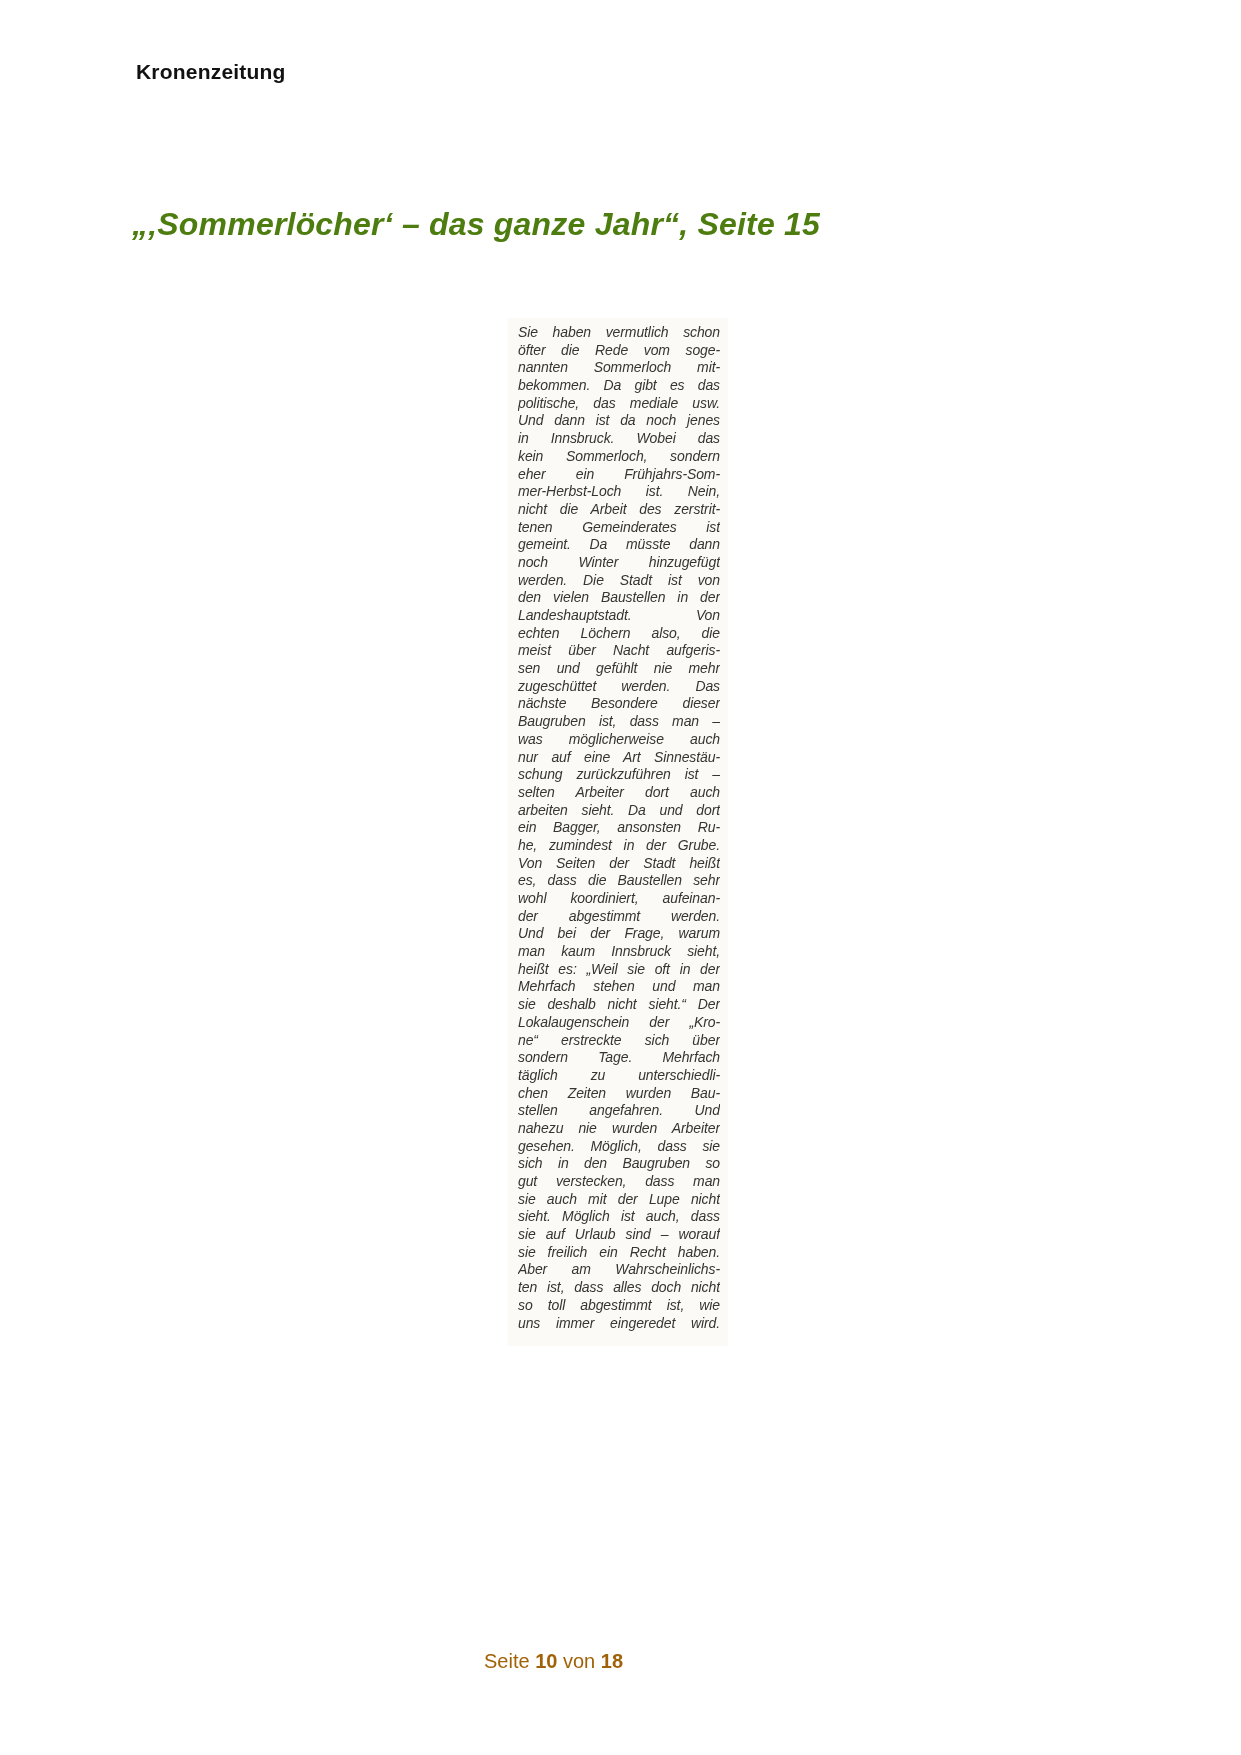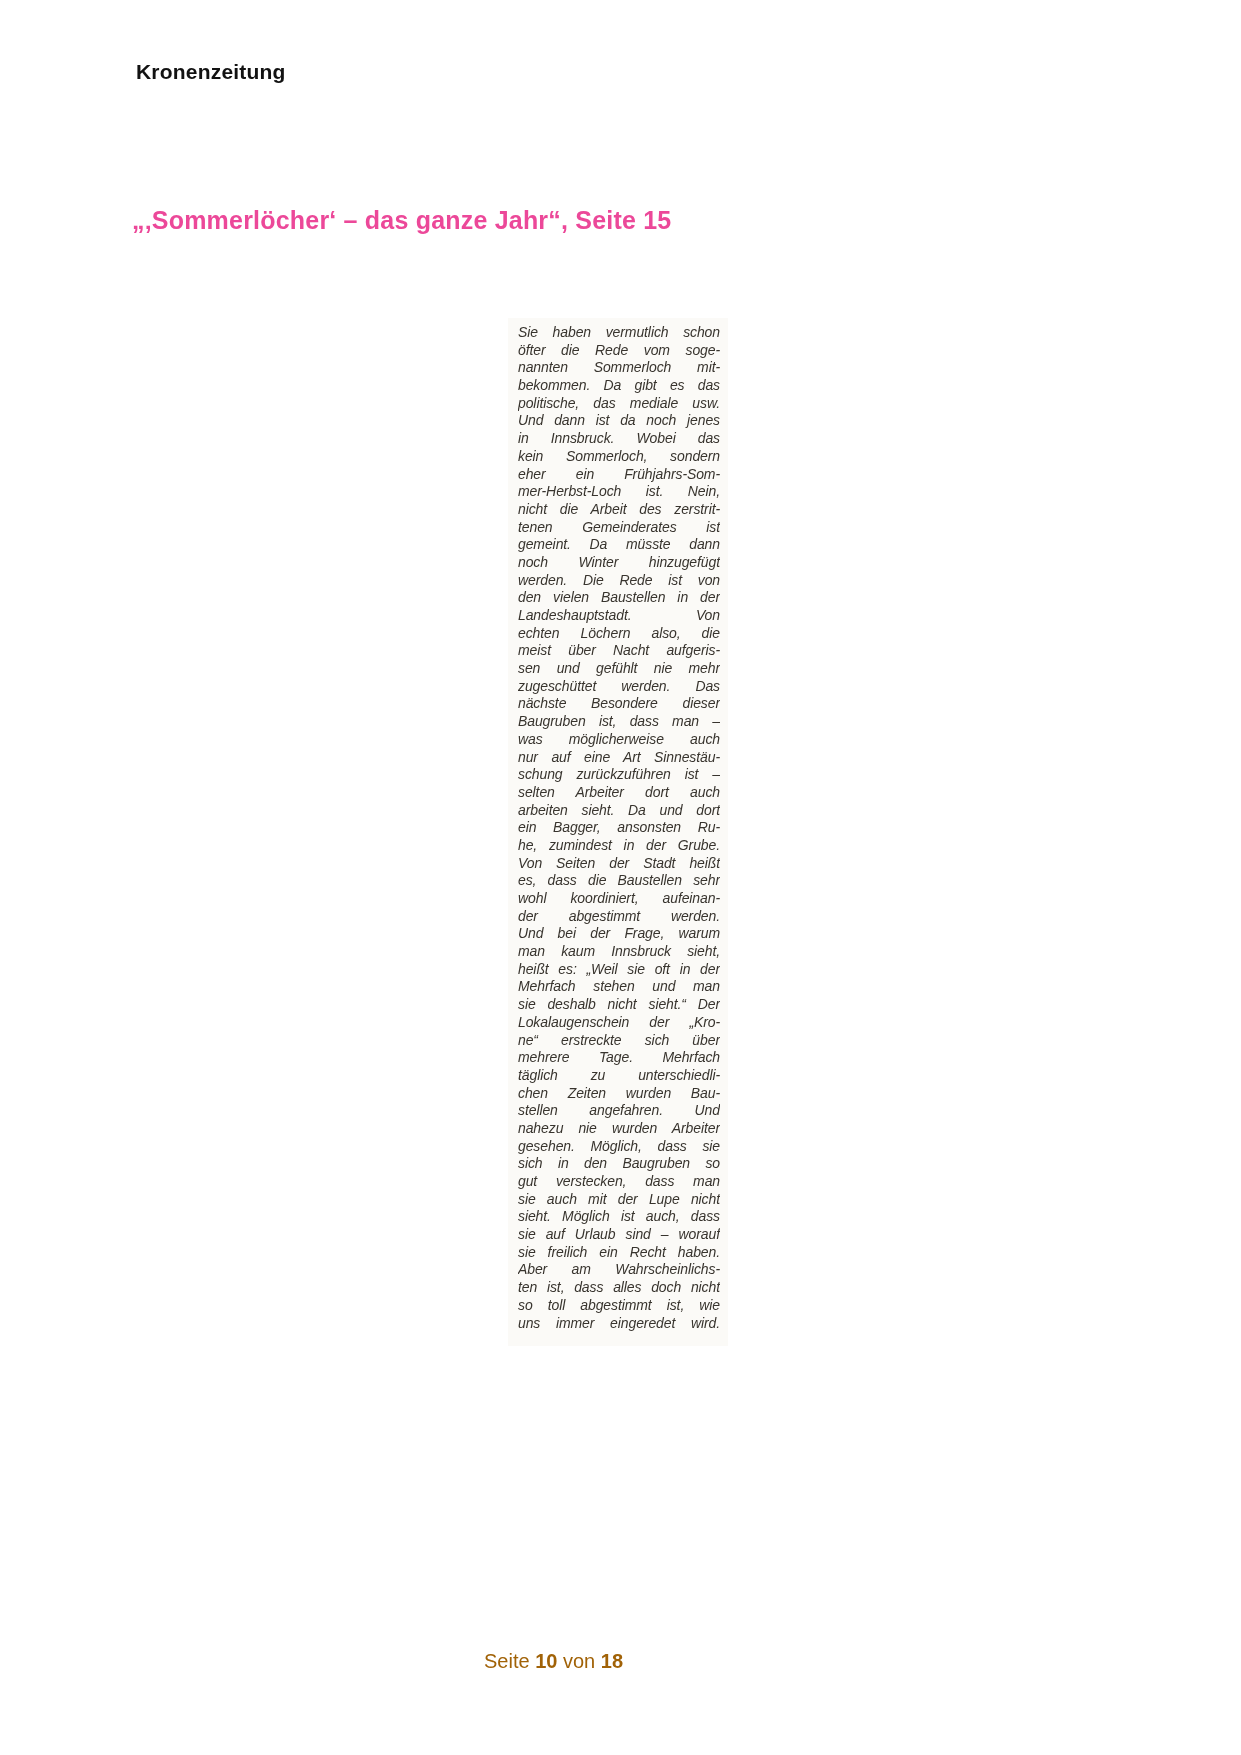--- a/index.html
+++ b/index.html
@@ -28,25 +28,26 @@
     color: #121212;
     letter-spacing: 0.2px;
   }
 
   
   .article-heading {
     position: absolute;
     left: 132px;
     top: 206px;
     margin: 0;
-    font-size: 25px;
+    font-size: 32px;
     font-weight: 700;
-    color: #ec4899;
+    color: #4d7c0f;
     letter-spacing: 0.2px;
     white-space: nowrap;
+    font-style: italic;
   }
 
   
   .clipping {
     position: absolute;
     left: 508px;
     top: 318px;
     width: 220px;
     padding: 6px 8px 14px 10px;
     background: #fbfaf7;
@@ -111,21 +112,21 @@
         <div class="line">politische, das mediale usw.</div>
         <div class="line">Und dann ist da noch jenes</div>
         <div class="line">in Innsbruck. Wobei das</div>
         <div class="line">kein Sommerloch, sondern</div>
         <div class="line">eher ein Frühjahrs-Som-</div>
         <div class="line">mer-Herbst-Loch ist. Nein,</div>
         <div class="line">nicht die Arbeit des zerstrit-</div>
         <div class="line">tenen Gemeinderates ist</div>
         <div class="line">gemeint. Da müsste dann</div>
         <div class="line">noch Winter hinzugefügt</div>
-        <div class="line">werden. Die Rede ist von</div>
+        <div class="line">werden. Die Stadt ist von</div>
         <div class="line">den vielen Baustellen in der</div>
         <div class="line">Landeshauptstadt. Von</div>
         <div class="line">echten Löchern also, die</div>
         <div class="line">meist über Nacht aufgeris-</div>
         <div class="line">sen und gefühlt nie mehr</div>
         <div class="line">zugeschüttet werden. Das</div>
         <div class="line">nächste Besondere dieser</div>
         <div class="line">Baugruben ist, dass man –</div>
         <div class="line">was möglicherweise auch</div>
         <div class="line">nur auf eine Art Sinnestäu-</div>
@@ -138,21 +139,21 @@
         <div class="line">es, dass die Baustellen sehr</div>
         <div class="line">wohl koordiniert, aufeinan-</div>
         <div class="line">der abgestimmt werden.</div>
         <div class="line">Und bei der Frage, warum</div>
         <div class="line">man kaum Innsbruck sieht,</div>
         <div class="line">heißt es: „Weil sie oft in der</div>
         <div class="line">Mehrfach stehen und man</div>
         <div class="line">sie deshalb nicht sieht.“ Der</div>
         <div class="line">Lokalaugenschein der „Kro-</div>
         <div class="line">ne“ erstreckte sich über</div>
-        <div class="line">mehrere Tage. Mehrfach</div>
+        <div class="line">sondern Tage. Mehrfach</div>
         <div class="line">täglich zu unterschiedli-</div>
         <div class="line">chen Zeiten wurden Bau-</div>
         <div class="line">stellen angefahren. Und</div>
         <div class="line">nahezu nie wurden Arbeiter</div>
         <div class="line">gesehen. Möglich, dass sie</div>
         <div class="line">sich in den Baugruben so</div>
         <div class="line">gut verstecken, dass man</div>
         <div class="line">sie auch mit der Lupe nicht</div>
         <div class="line">sieht. Möglich ist auch, dass</div>
         <div class="line">sie auf Urlaub sind – worauf</div>

